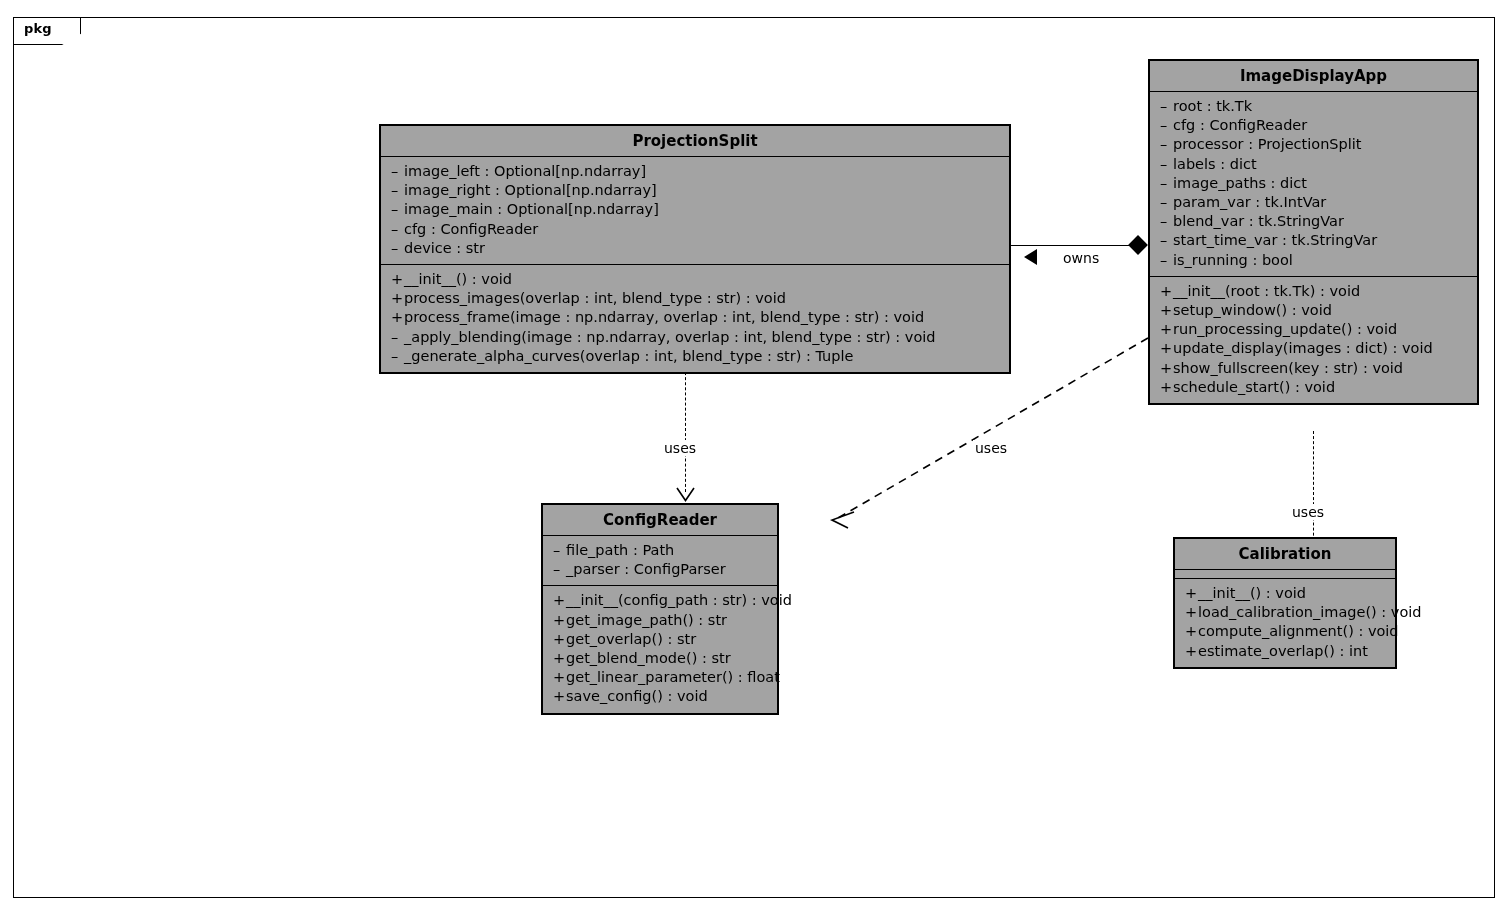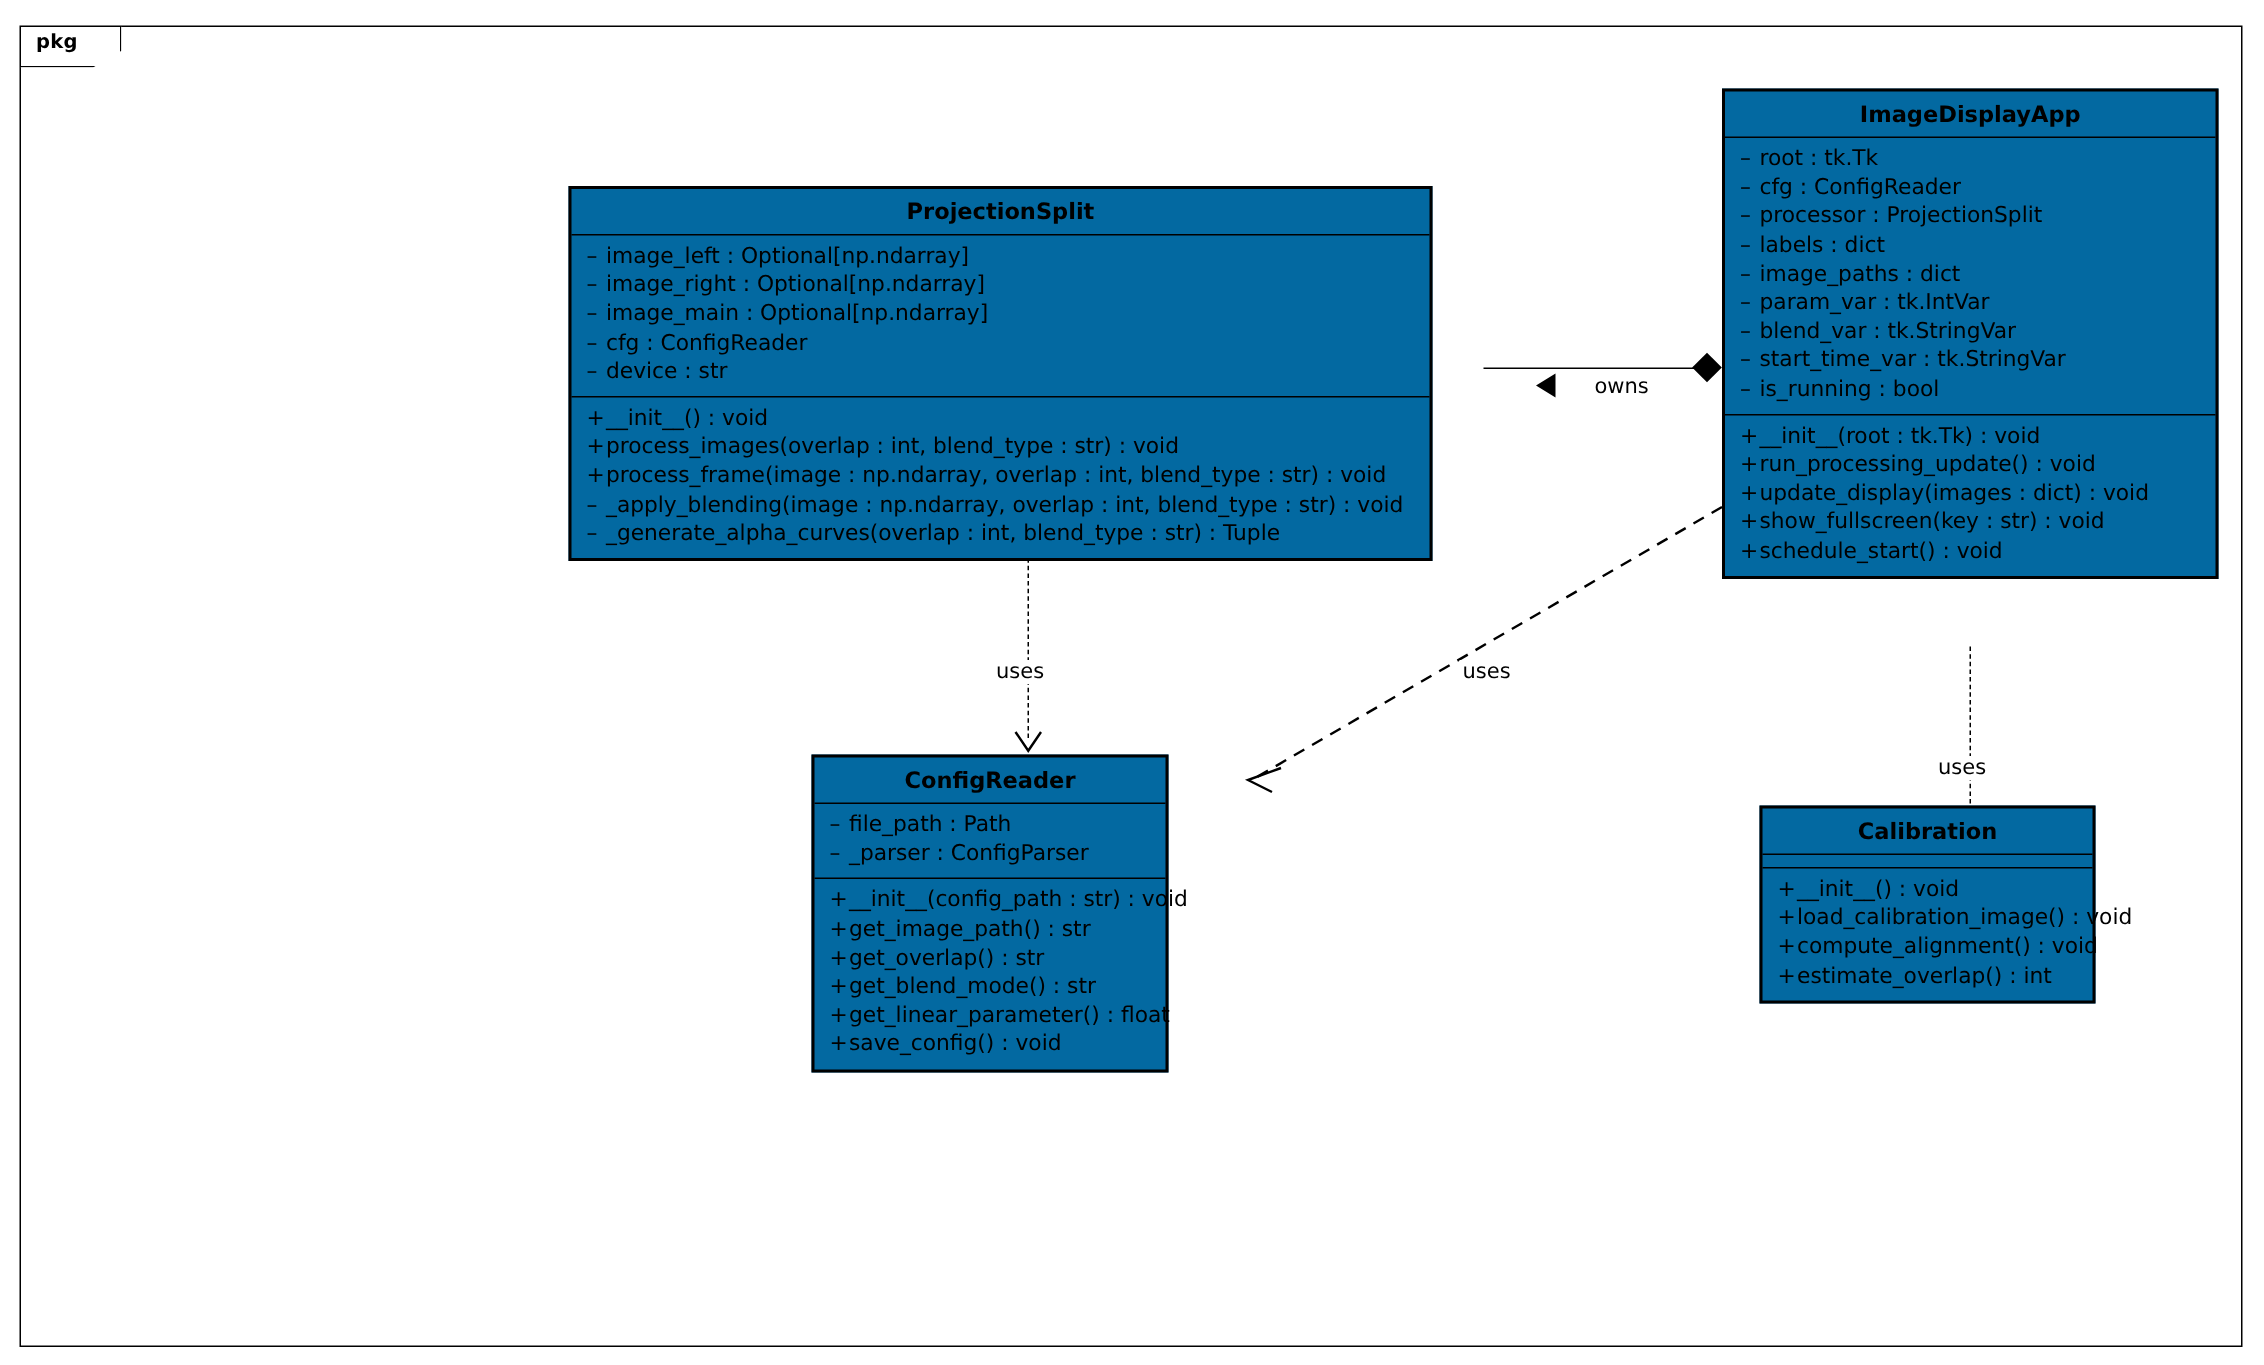--- a/index.html
+++ b/index.html
@@ -45,21 +45,21 @@
     top: 21px;
     font-size: 13px;
     font-weight: bold;
     letter-spacing: 0.2px;
   }
 
   
   .uml-class {
     position: absolute;
     box-sizing: border-box;
-    background: #0369a1;
+    background: #a3a3a3;
     border: 2px solid #000000;
     font-size: 14.5px;
     line-height: 19.2px;
   }
   .uml-title {
     text-align: center;
     font-weight: bold;
     font-size: 15px;
     padding: 6px 8px 6px 8px;
     line-height: 18px;
@@ -75,21 +75,21 @@
   .uml-row {
     white-space: nowrap;
     padding-left: 2px;
   }
   .vis {
     display: inline-block;
     width: 13px;
   }
 
   
-  #class-projectionsplit { left: 379px; top: 124px; width: 576px; }
+  #class-projectionsplit { left: 379px; top: 124px; width: 632px; }
   #class-imagedisplayapp { left: 1148px; top: 59px; width: 331px; }
   #class-configreader     { left: 541px; top: 503px; width: 238px; }
   #class-calibration      { left: 1173px; top: 537px; width: 224px; }
 
   
   .conn { position: absolute; }
 
   
   #owns-line {
     left: 989px;
@@ -244,20 +244,21 @@
     <div class="uml-row"><span class="vis">–</span><span>processor : ProjectionSplit</span></div>
     <div class="uml-row"><span class="vis">–</span><span>labels : dict</span></div>
     <div class="uml-row"><span class="vis">–</span><span>image_paths : dict</span></div>
     <div class="uml-row"><span class="vis">–</span><span>param_var : tk.IntVar</span></div>
     <div class="uml-row"><span class="vis">–</span><span>blend_var : tk.StringVar</span></div>
     <div class="uml-row"><span class="vis">–</span><span>start_time_var : tk.StringVar</span></div>
     <div class="uml-row"><span class="vis">–</span><span>is_running : bool</span></div>
   </div>
   <div class="uml-compartment">
     <div class="uml-row"><span class="vis">+</span><span>__init__(root : tk.Tk) : void</span></div>
+    <div class="uml-row"><span class="vis">+</span><span>setup_window() : void</span></div>
     <div class="uml-row"><span class="vis">+</span><span>run_processing_update() : void</span></div>
     <div class="uml-row"><span class="vis">+</span><span>update_display(images : dict) : void</span></div>
     <div class="uml-row"><span class="vis">+</span><span>show_fullscreen(key : str) : void</span></div>
     <div class="uml-row"><span class="vis">+</span><span>schedule_start() : void</span></div>
   </div>
 </div>
 
 <div class="uml-class" id="class-configreader">
   <div class="uml-title">ConfigReader</div>
   <div class="uml-compartment">

